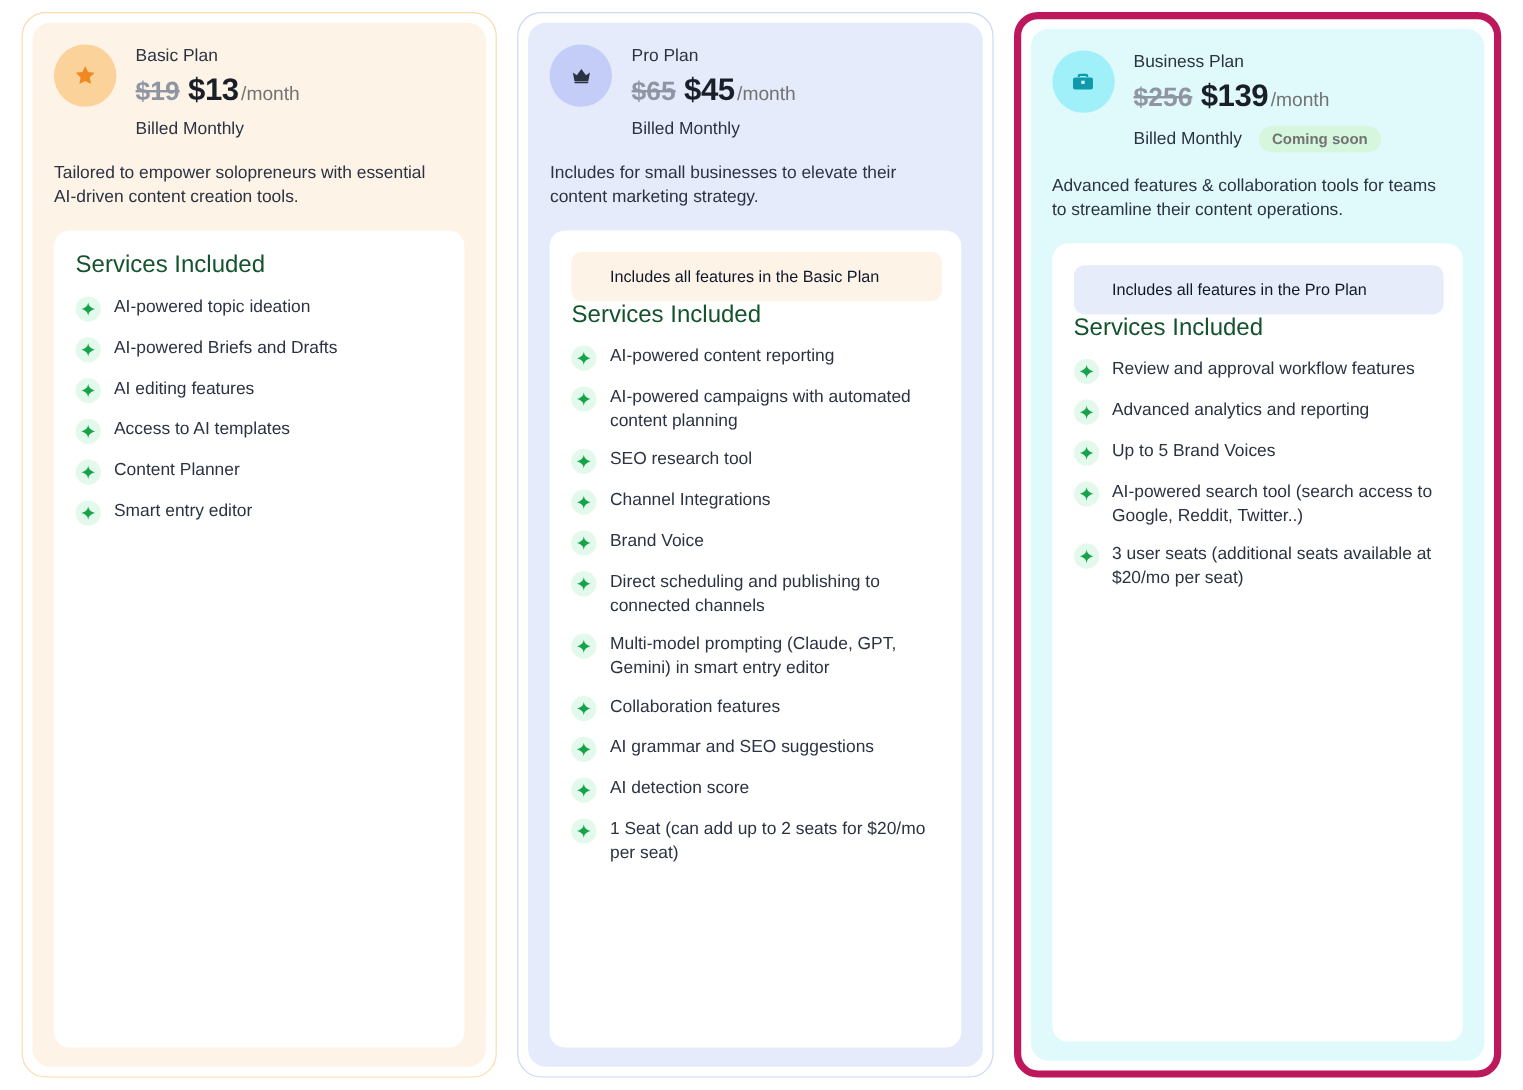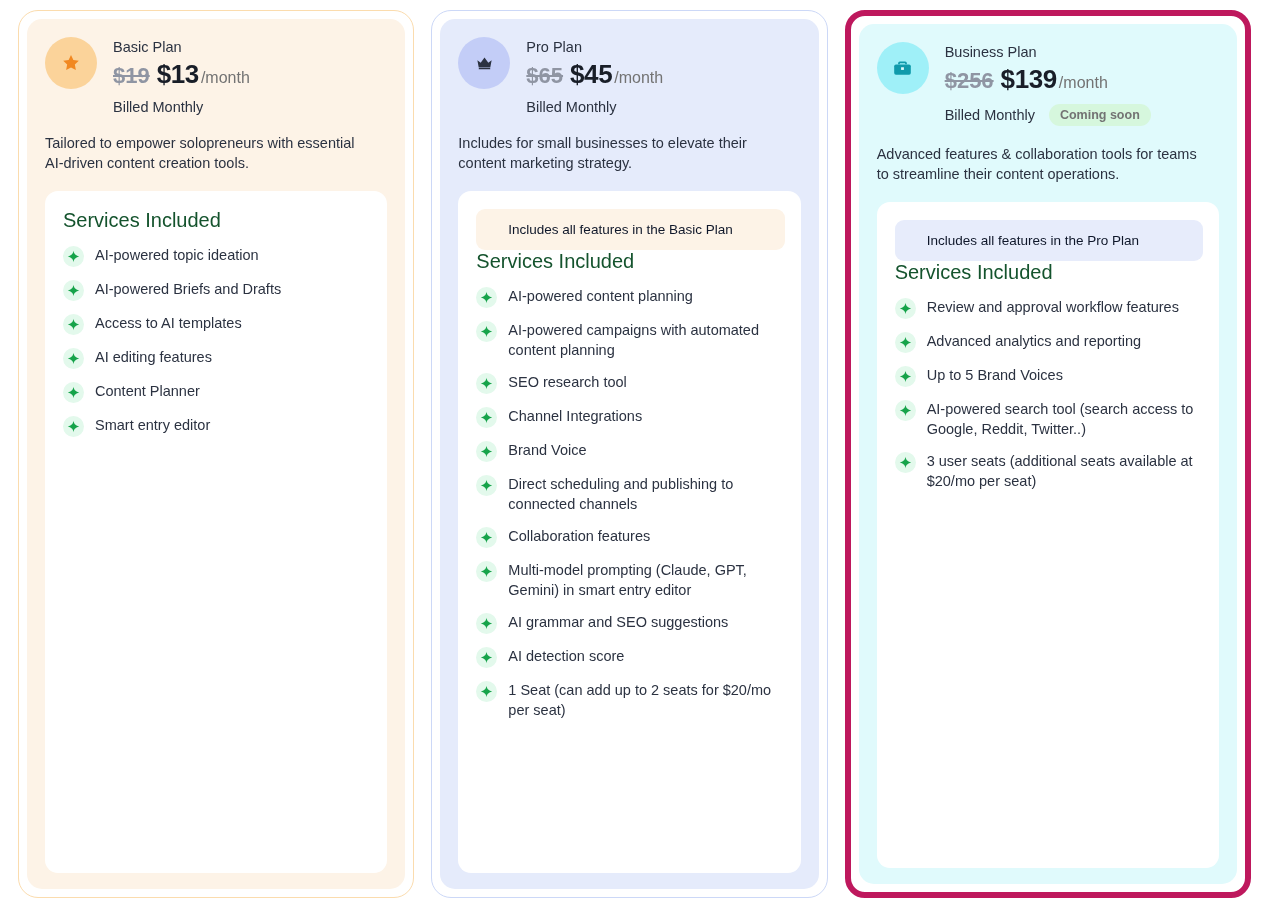--- a/index.html
+++ b/index.html
@@ -225,29 +225,29 @@
                 </svg>
               </span>
               <span class="feature-text">AI-powered Briefs and Drafts</span>
             </li>
             <li class="feature-item">
               <span class="spark">
                 <svg width="13" height="13" viewBox="0 0 24 24" fill="#16a34a">
                   <path d="M12 1.5c.8 5.1 2.6 8.1 10.5 10.5-7.9 2.4-9.7 5.4-10.5 10.5-.8-5.1-2.6-8.1-10.5-10.5C9.4 9.6 11.2 6.6 12 1.5z"></path>
                 </svg>
               </span>
+              <span class="feature-text">AI editing features</span>
+            </li>
+            <li class="feature-item">
+              <span class="spark">
+                <svg width="13" height="13" viewBox="0 0 24 24" fill="#16a34a">
+                  <path d="M12 1.5c.8 5.1 2.6 8.1 10.5 10.5-7.9 2.4-9.7 5.4-10.5 10.5-.8-5.1-2.6-8.1-10.5-10.5C9.4 9.6 11.2 6.6 12 1.5z"></path>
+                </svg>
+              </span>
               <span class="feature-text">Access to AI templates</span>
-            </li>
-            <li class="feature-item">
-              <span class="spark">
-                <svg width="13" height="13" viewBox="0 0 24 24" fill="#16a34a">
-                  <path d="M12 1.5c.8 5.1 2.6 8.1 10.5 10.5-7.9 2.4-9.7 5.4-10.5 10.5-.8-5.1-2.6-8.1-10.5-10.5C9.4 9.6 11.2 6.6 12 1.5z"></path>
-                </svg>
-              </span>
-              <span class="feature-text">AI editing features</span>
             </li>
             <li class="feature-item">
               <span class="spark">
                 <svg width="13" height="13" viewBox="0 0 24 24" fill="#16a34a">
                   <path d="M12 1.5c.8 5.1 2.6 8.1 10.5 10.5-7.9 2.4-9.7 5.4-10.5 10.5-.8-5.1-2.6-8.1-10.5-10.5C9.4 9.6 11.2 6.6 12 1.5z"></path>
                 </svg>
               </span>
               <span class="feature-text">Content Planner</span>
             </li>
             <li class="feature-item">
@@ -287,21 +287,21 @@
         <div class="features-panel">
           <div class="includes-banner">Includes all features in the Basic Plan</div>
           <div class="services-title">Services Included</div>
           <ul class="feature-list">
             <li class="feature-item">
               <span class="spark">
                 <svg width="13" height="13" viewBox="0 0 24 24" fill="#16a34a">
                   <path d="M12 1.5c.8 5.1 2.6 8.1 10.5 10.5-7.9 2.4-9.7 5.4-10.5 10.5-.8-5.1-2.6-8.1-10.5-10.5C9.4 9.6 11.2 6.6 12 1.5z"></path>
                 </svg>
               </span>
-              <span class="feature-text">AI-powered content planning</span>
+              <span class="feature-text">AI-powered content reporting</span>
             </li>
             <li class="feature-item">
               <span class="spark">
                 <svg width="13" height="13" viewBox="0 0 24 24" fill="#16a34a">
                   <path d="M12 1.5c.8 5.1 2.6 8.1 10.5 10.5-7.9 2.4-9.7 5.4-10.5 10.5-.8-5.1-2.6-8.1-10.5-10.5C9.4 9.6 11.2 6.6 12 1.5z"></path>
                 </svg>
               </span>
               <span class="feature-text">AI-powered campaigns with automated content planning</span>
             </li>
             <li class="feature-item">
@@ -335,29 +335,29 @@
                 </svg>
               </span>
               <span class="feature-text">Direct scheduling and publishing to connected channels</span>
             </li>
             <li class="feature-item">
               <span class="spark">
                 <svg width="13" height="13" viewBox="0 0 24 24" fill="#16a34a">
                   <path d="M12 1.5c.8 5.1 2.6 8.1 10.5 10.5-7.9 2.4-9.7 5.4-10.5 10.5-.8-5.1-2.6-8.1-10.5-10.5C9.4 9.6 11.2 6.6 12 1.5z"></path>
                 </svg>
               </span>
+              <span class="feature-text">Multi-model prompting (Claude, GPT, Gemini) in smart entry editor</span>
+            </li>
+            <li class="feature-item">
+              <span class="spark">
+                <svg width="13" height="13" viewBox="0 0 24 24" fill="#16a34a">
+                  <path d="M12 1.5c.8 5.1 2.6 8.1 10.5 10.5-7.9 2.4-9.7 5.4-10.5 10.5-.8-5.1-2.6-8.1-10.5-10.5C9.4 9.6 11.2 6.6 12 1.5z"></path>
+                </svg>
+              </span>
               <span class="feature-text">Collaboration features</span>
-            </li>
-            <li class="feature-item">
-              <span class="spark">
-                <svg width="13" height="13" viewBox="0 0 24 24" fill="#16a34a">
-                  <path d="M12 1.5c.8 5.1 2.6 8.1 10.5 10.5-7.9 2.4-9.7 5.4-10.5 10.5-.8-5.1-2.6-8.1-10.5-10.5C9.4 9.6 11.2 6.6 12 1.5z"></path>
-                </svg>
-              </span>
-              <span class="feature-text">Multi-model prompting (Claude, GPT, Gemini) in smart entry editor</span>
             </li>
             <li class="feature-item">
               <span class="spark">
                 <svg width="13" height="13" viewBox="0 0 24 24" fill="#16a34a">
                   <path d="M12 1.5c.8 5.1 2.6 8.1 10.5 10.5-7.9 2.4-9.7 5.4-10.5 10.5-.8-5.1-2.6-8.1-10.5-10.5C9.4 9.6 11.2 6.6 12 1.5z"></path>
                 </svg>
               </span>
               <span class="feature-text">AI grammar and SEO suggestions</span>
             </li>
             <li class="feature-item">

